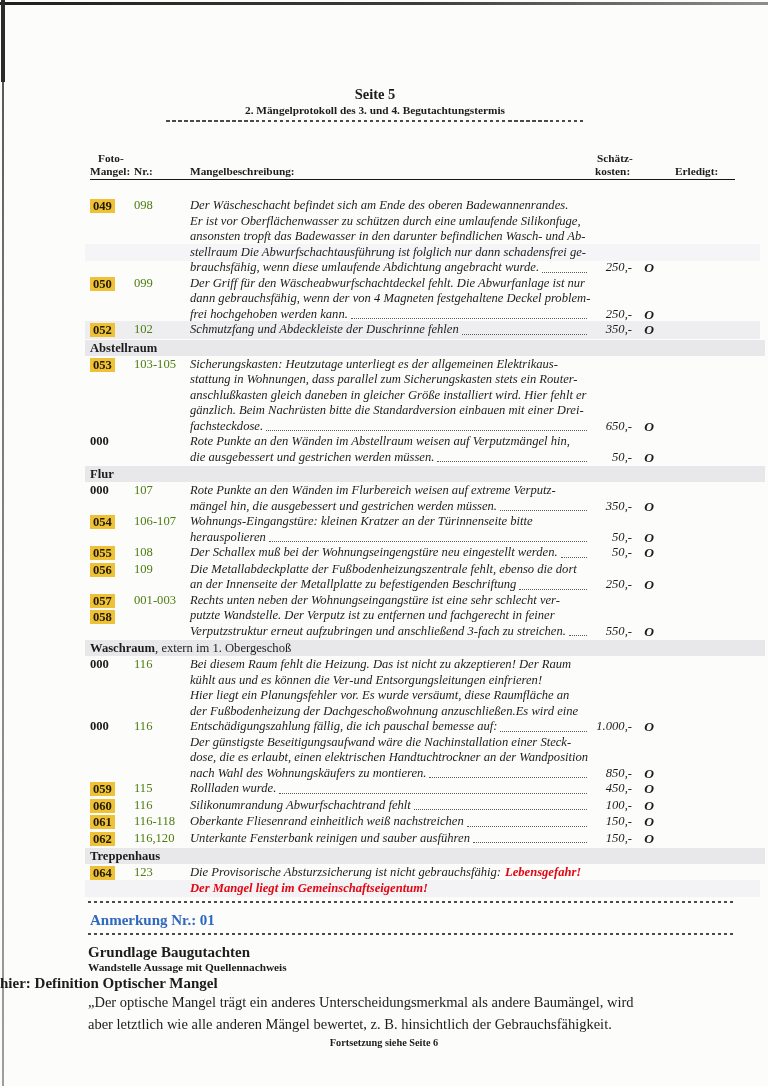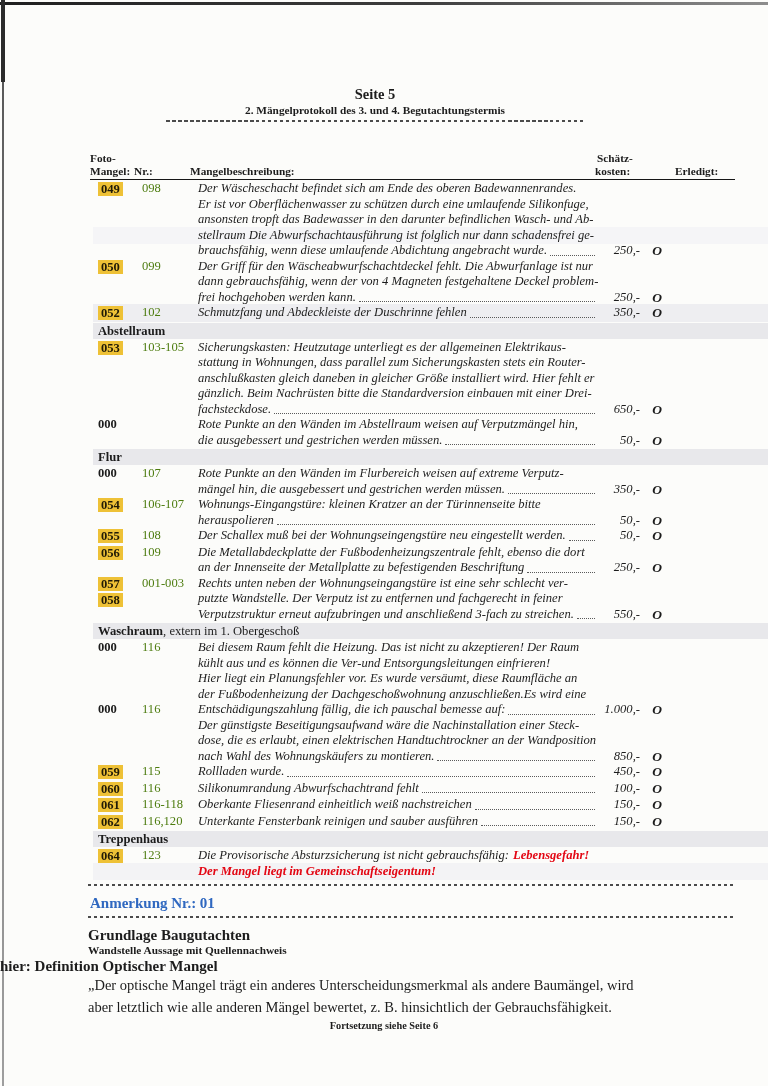--- a/index.html
+++ b/index.html
@@ -25,30 +25,30 @@
   .title{width:750px;text-align:center;font-weight:bold;font-size:14.5px;line-height:17px;}
   .subtitle{width:750px;text-align:center;font-weight:bold;font-size:11.3px;line-height:14px;}
   .dashes{height:2px;background:repeating-linear-gradient(90deg,#4b4b4b 0 3.5px,transparent 3.5px 6px);}
   .dash-title{width:420px;margin:3px 0 0 166px;}
   .dash-full{margin-left:88px;width:648px;}
 
   
   .thead{position:relative;margin:30px 0 0 90px;width:645px;height:27px;
     border-bottom:1.4px solid #161616;font-size:11.3px;font-weight:bold;}
   .thead span{position:absolute;white-space:nowrap;}
-  .h-foto{left:0;top:0}
+  .h-foto{left:8px;top:0}
   .h-mangel{left:0;top:13px}
   .h-nr{left:44px;top:13px}
   .h-besch{left:100px;top:13px}
   .h-schaetz{left:507px;top:0}
   .h-kosten{left:505px;top:13px}
   .h-erledigt{left:585px;top:13px}
 
   
-  .tbody{margin-top:1px;font-size:12.6px;line-height:15.5px;padding-left:8px;}
+  .tbody{margin-top:18px;font-size:12.6px;line-height:15.5px;}
   .section-row{margin:1px 0 1px 85px;width:675px;height:16px;line-height:16px;
     background:#e8e8eb;padding-left:5px;font-weight:bold;white-space:nowrap;}
   .sec-rest{font-weight:normal;}
   .entry{display:flex;margin-left:90px;}
   .photo-col{flex:0 0 44px;}
   .photo{height:15.5px;white-space:nowrap;}
   .photo.hl{display:inline-block;height:14px;line-height:14px;margin-top:1px;
     background:#eec136;padding:0 3px;font-weight:bold;color:#201a06;}
   .photo.plain{font-weight:bold;}
   .nr-col{flex:0 0 56px;color:#4d7c0f;white-space:nowrap;}

